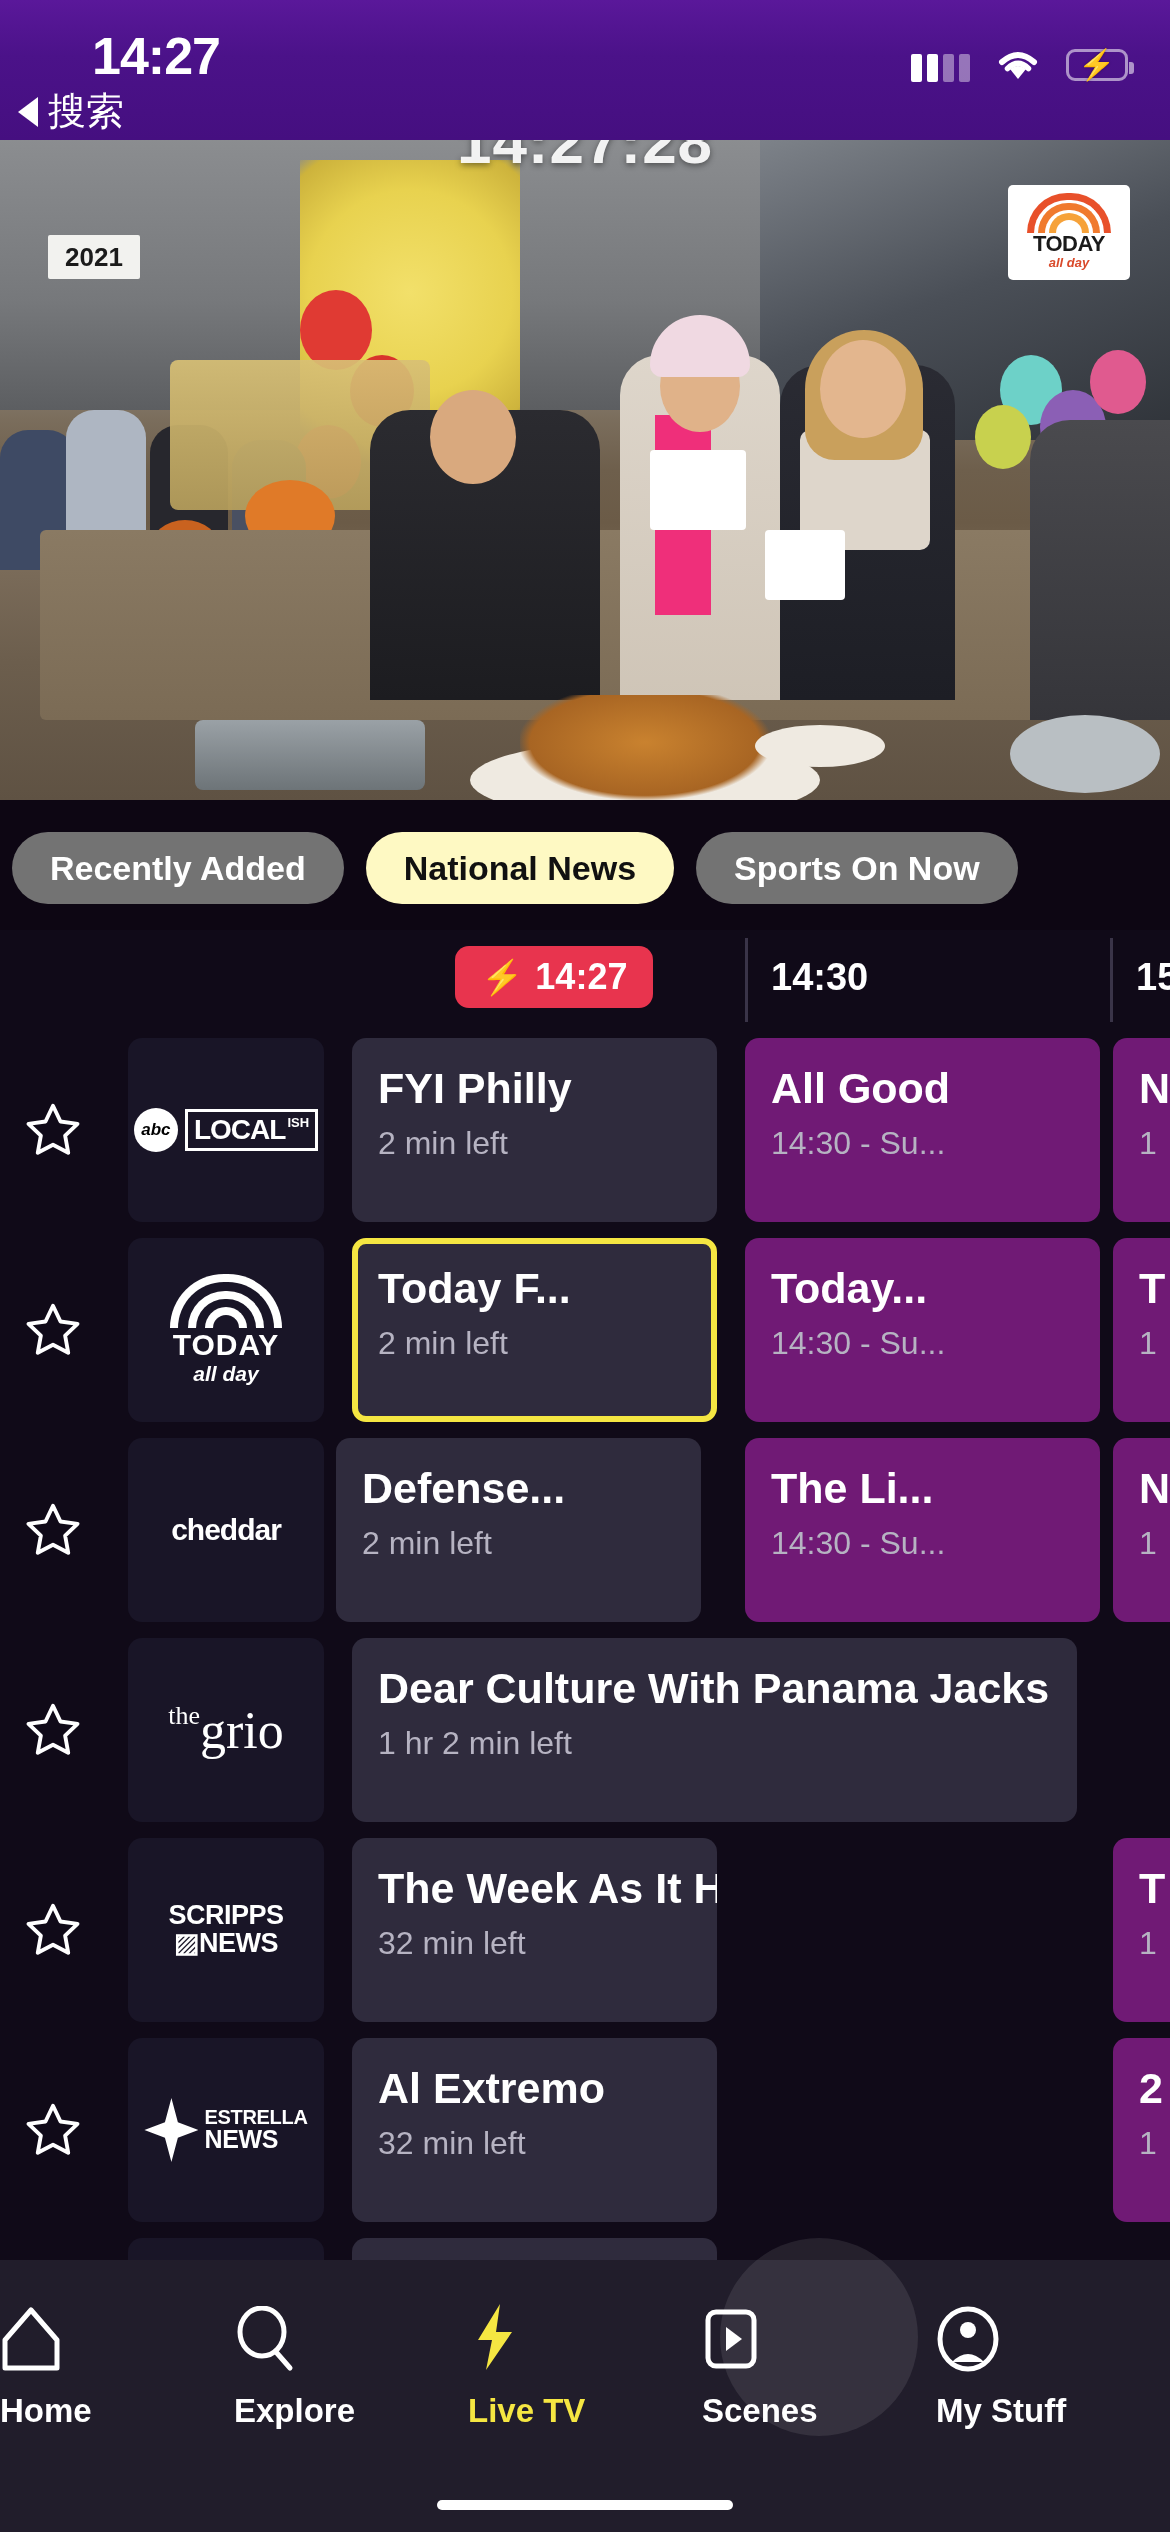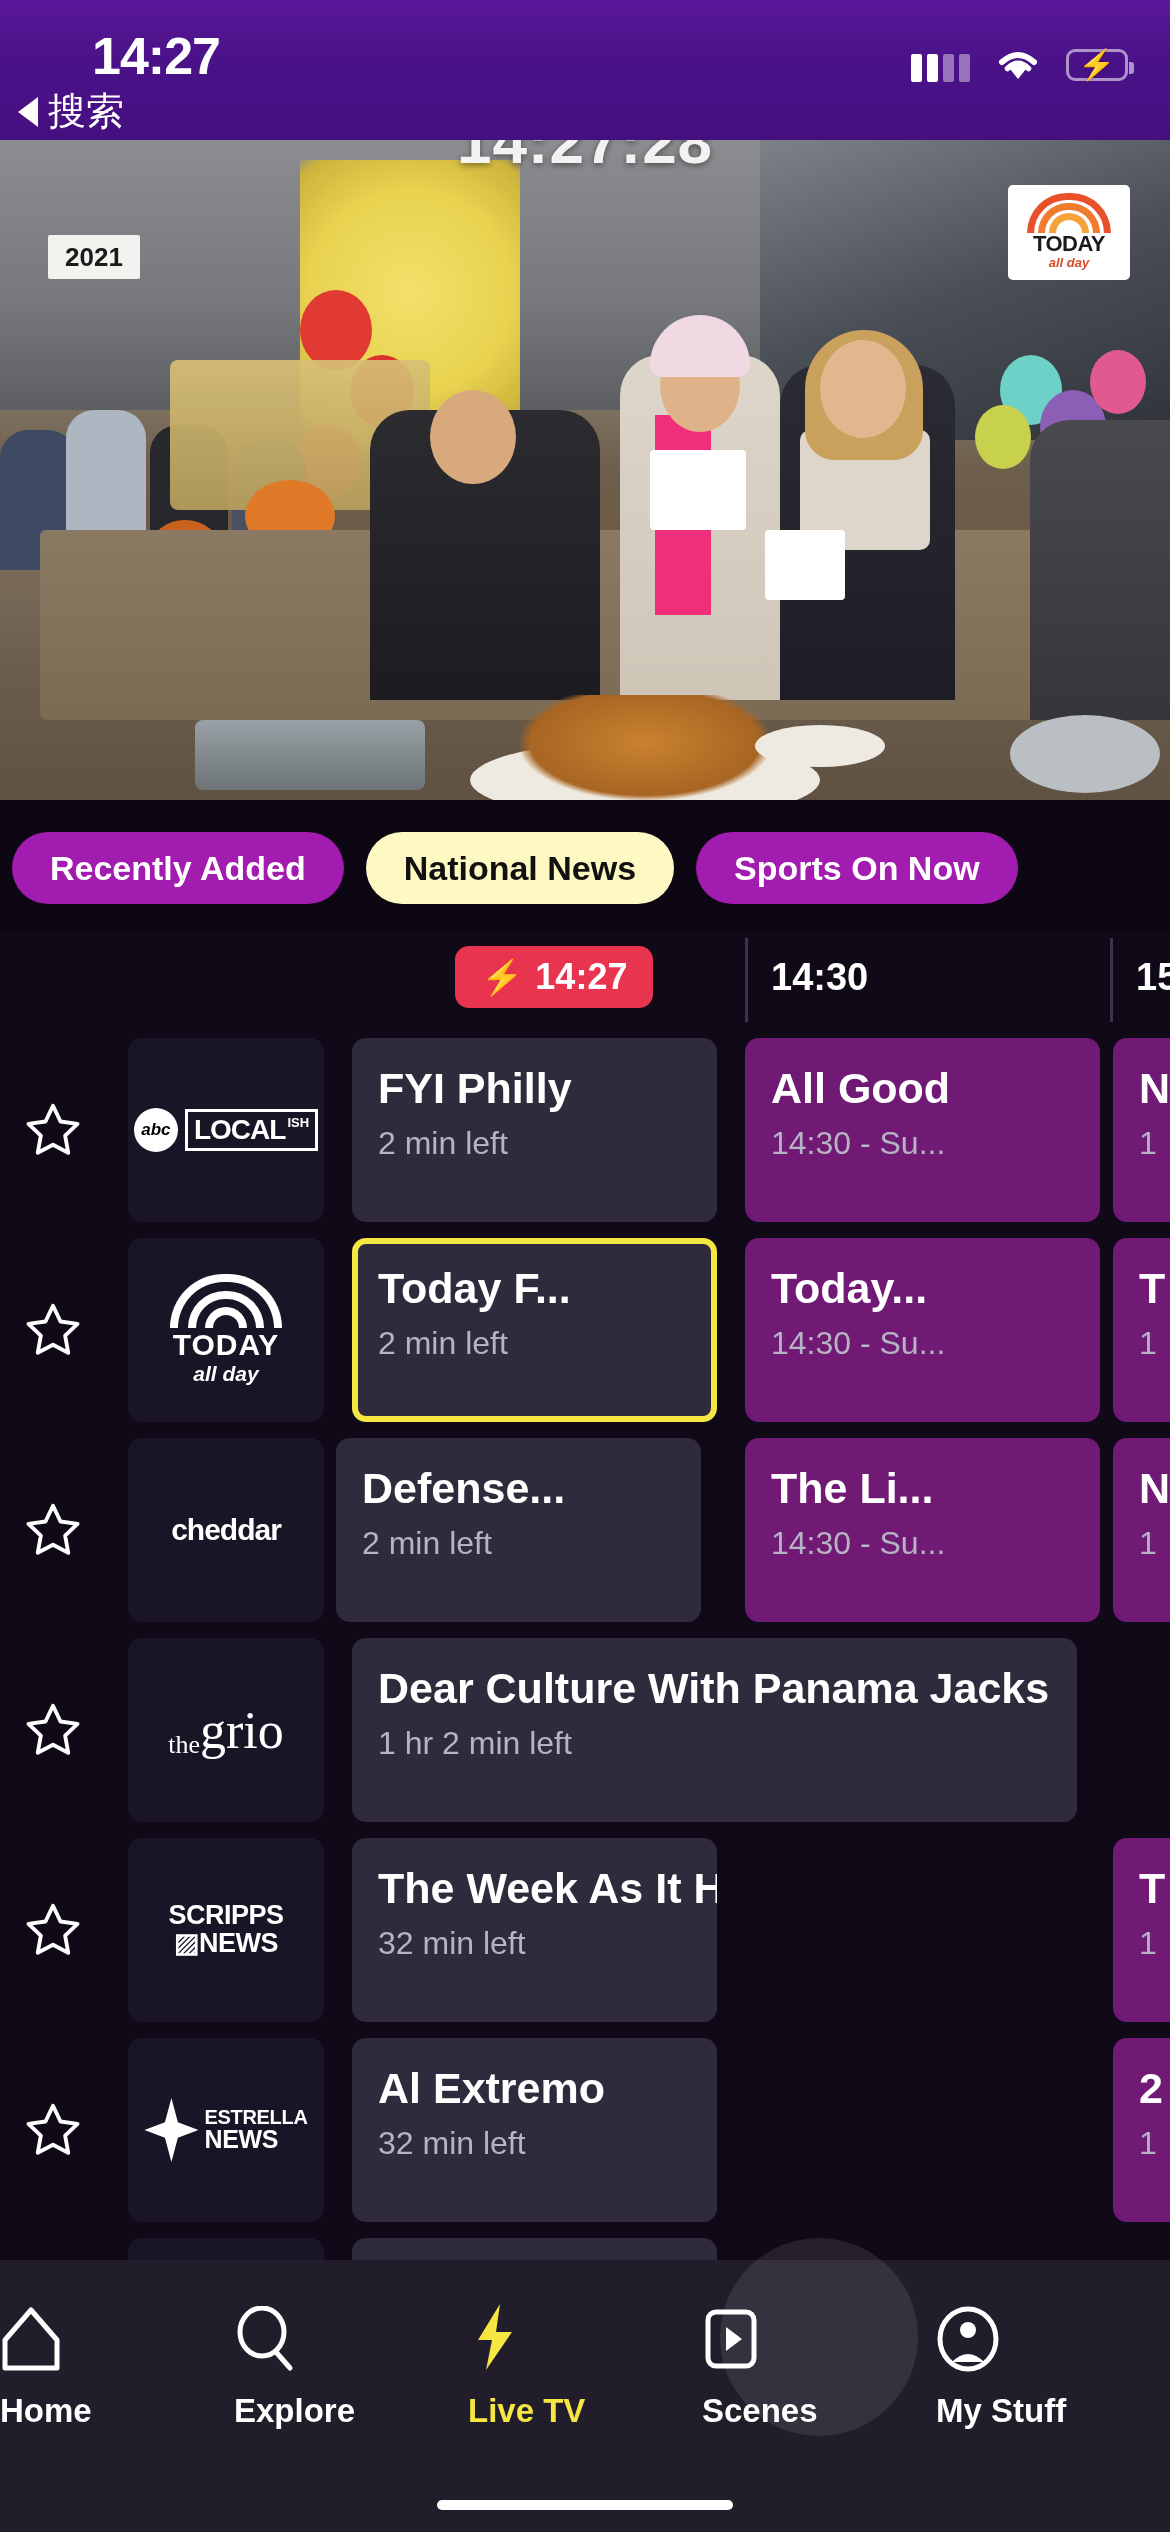--- a/index.html
+++ b/index.html
@@ -222,21 +222,21 @@
   
   .chips{
     position:absolute; top:812px; left:0; width:1170px; height:112px;
     display:flex; align-items:center; gap:22px; padding:0 12px;
     background:#0d0613;
   }
   .chip{
     height:72px; border-radius:36px; padding:0 38px;
     display:flex; align-items:center; justify-content:center;
     font-size:34px; font-weight:700; white-space:nowrap;
-    background:#a21caf; color:#fff;
+    background:#737373; color:#fff;
   }
   .chip.sel{ background:#fef9c3; color:#111; }
 
   
   .grid-wrap{
     position:absolute; top:930px; left:0; width:1170px; height:1330px;
     background:#100a18; overflow:hidden;
   }
   .timehdr{
     position:relative; height:100px; width:100%;
@@ -304,21 +304,21 @@
   .lg-localish-box i{ font-size:13px; font-weight:800; font-style:normal; line-height:1;}
   .lg-today{ display:flex; flex-direction:column; align-items:center; }
   .lg-today .arcs{ position:relative; width:112px; height:54px;}
   .lg-today .arcs span{
     position:absolute; left:50%; bottom:0; transform:translateX(-50%);
     border-radius:999px 999px 0 0; border:8px solid #fff; border-bottom:none;
   }
   .lg-today .tw{ font-size:30px; font-weight:800; letter-spacing:1px; line-height:1.1;}
   .lg-today .aw{ font-size:21px; font-style:italic; font-weight:700; line-height:1.2;}
   .lg-cheddar{ font-size:30px; font-weight:800; letter-spacing:-1px; }
-  .lg-grio{ font-family:"Liberation Serif", serif; display:flex; align-items:flex-end;}
+  .lg-grio{ font-family:"Liberation Serif", serif; display:flex; align-items:flex-start;}
   .lg-grio .the{ font-size:26px; }
   .lg-grio .gr{ font-size:52px; }
   .lg-scripps{ text-align:center; line-height:1.02;}
   .lg-scripps .s1{ font-size:27px; font-weight:800; letter-spacing:-.5px;}
   .lg-scripps .s2{ font-size:27px; font-weight:800; letter-spacing:-.5px;}
   .lg-estrella{ display:flex; align-items:center; gap:6px;}
   .lg-estrella .star4{
     width:54px; height:64px; background:#fff;
     clip-path:polygon(50% 0,62% 38%,100% 50%,62% 62%,50% 100%,38% 62%,0 50%,38% 38%);
   }

